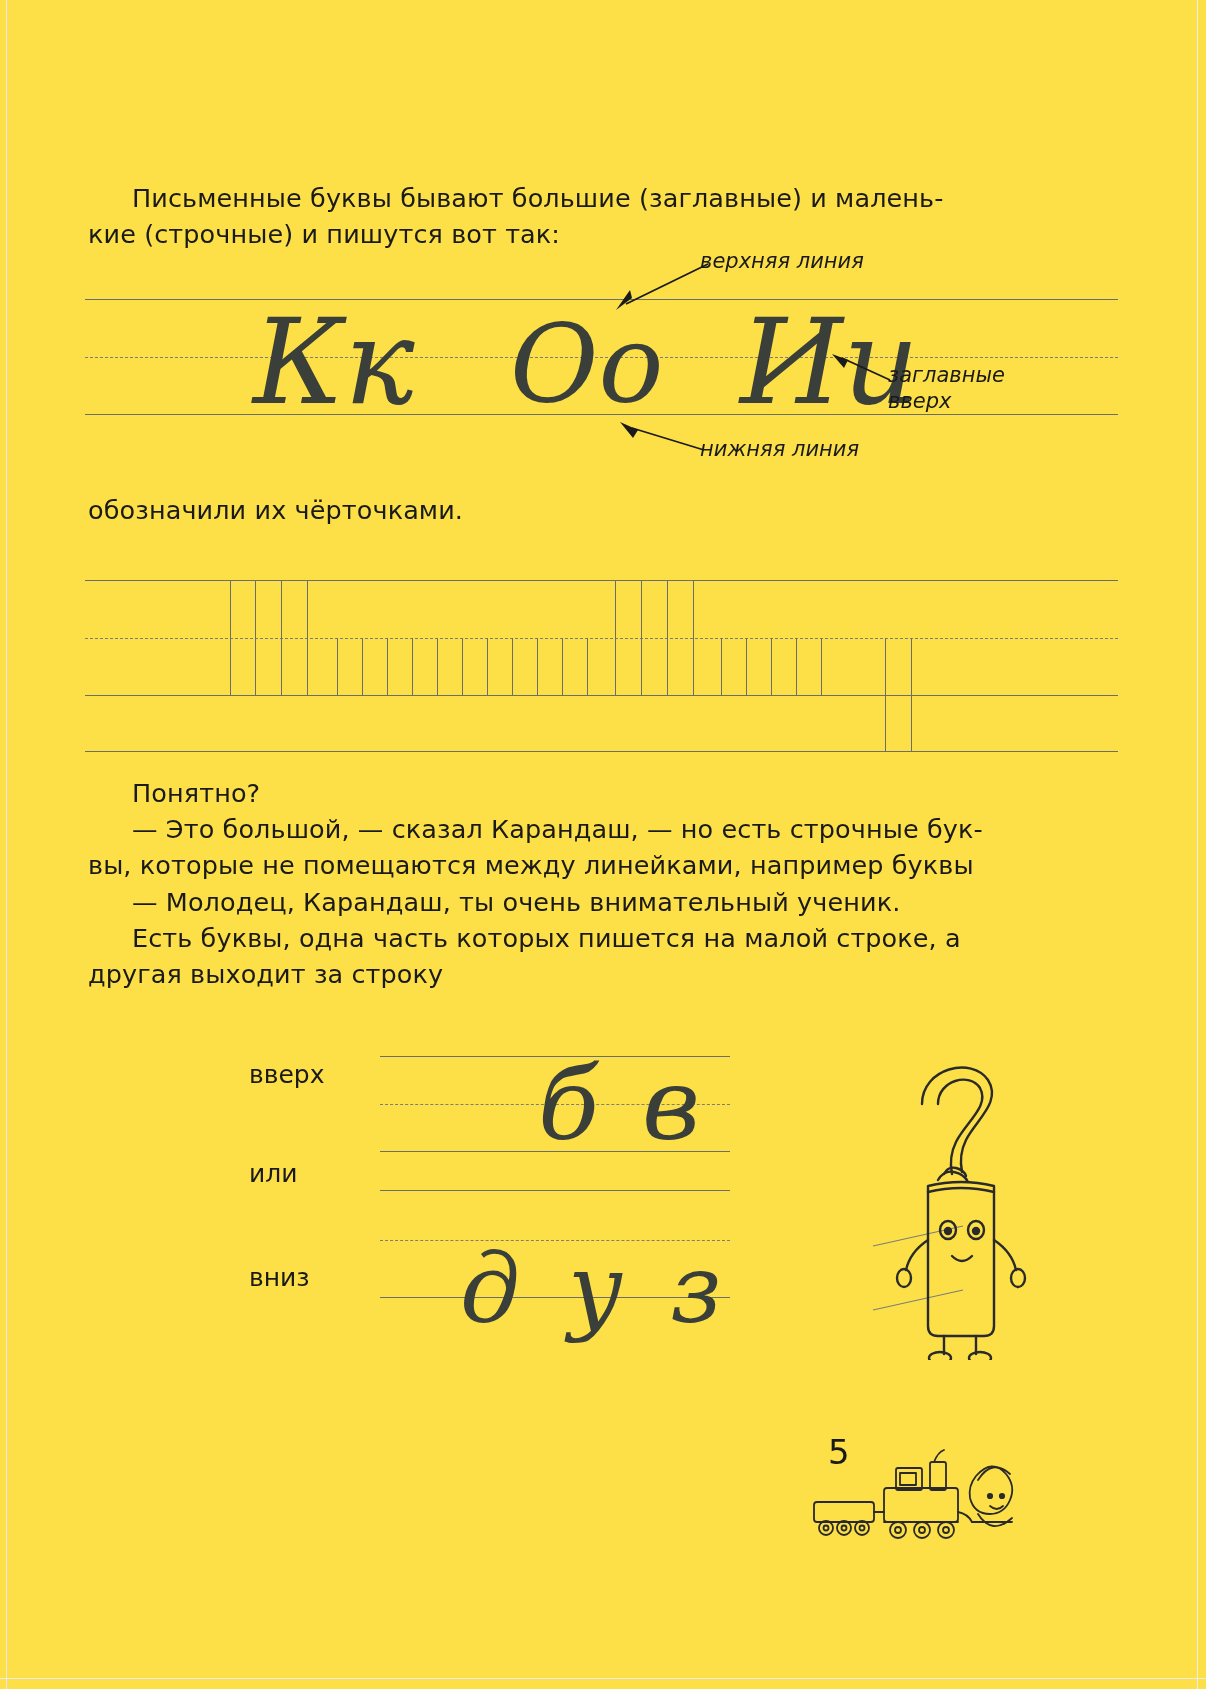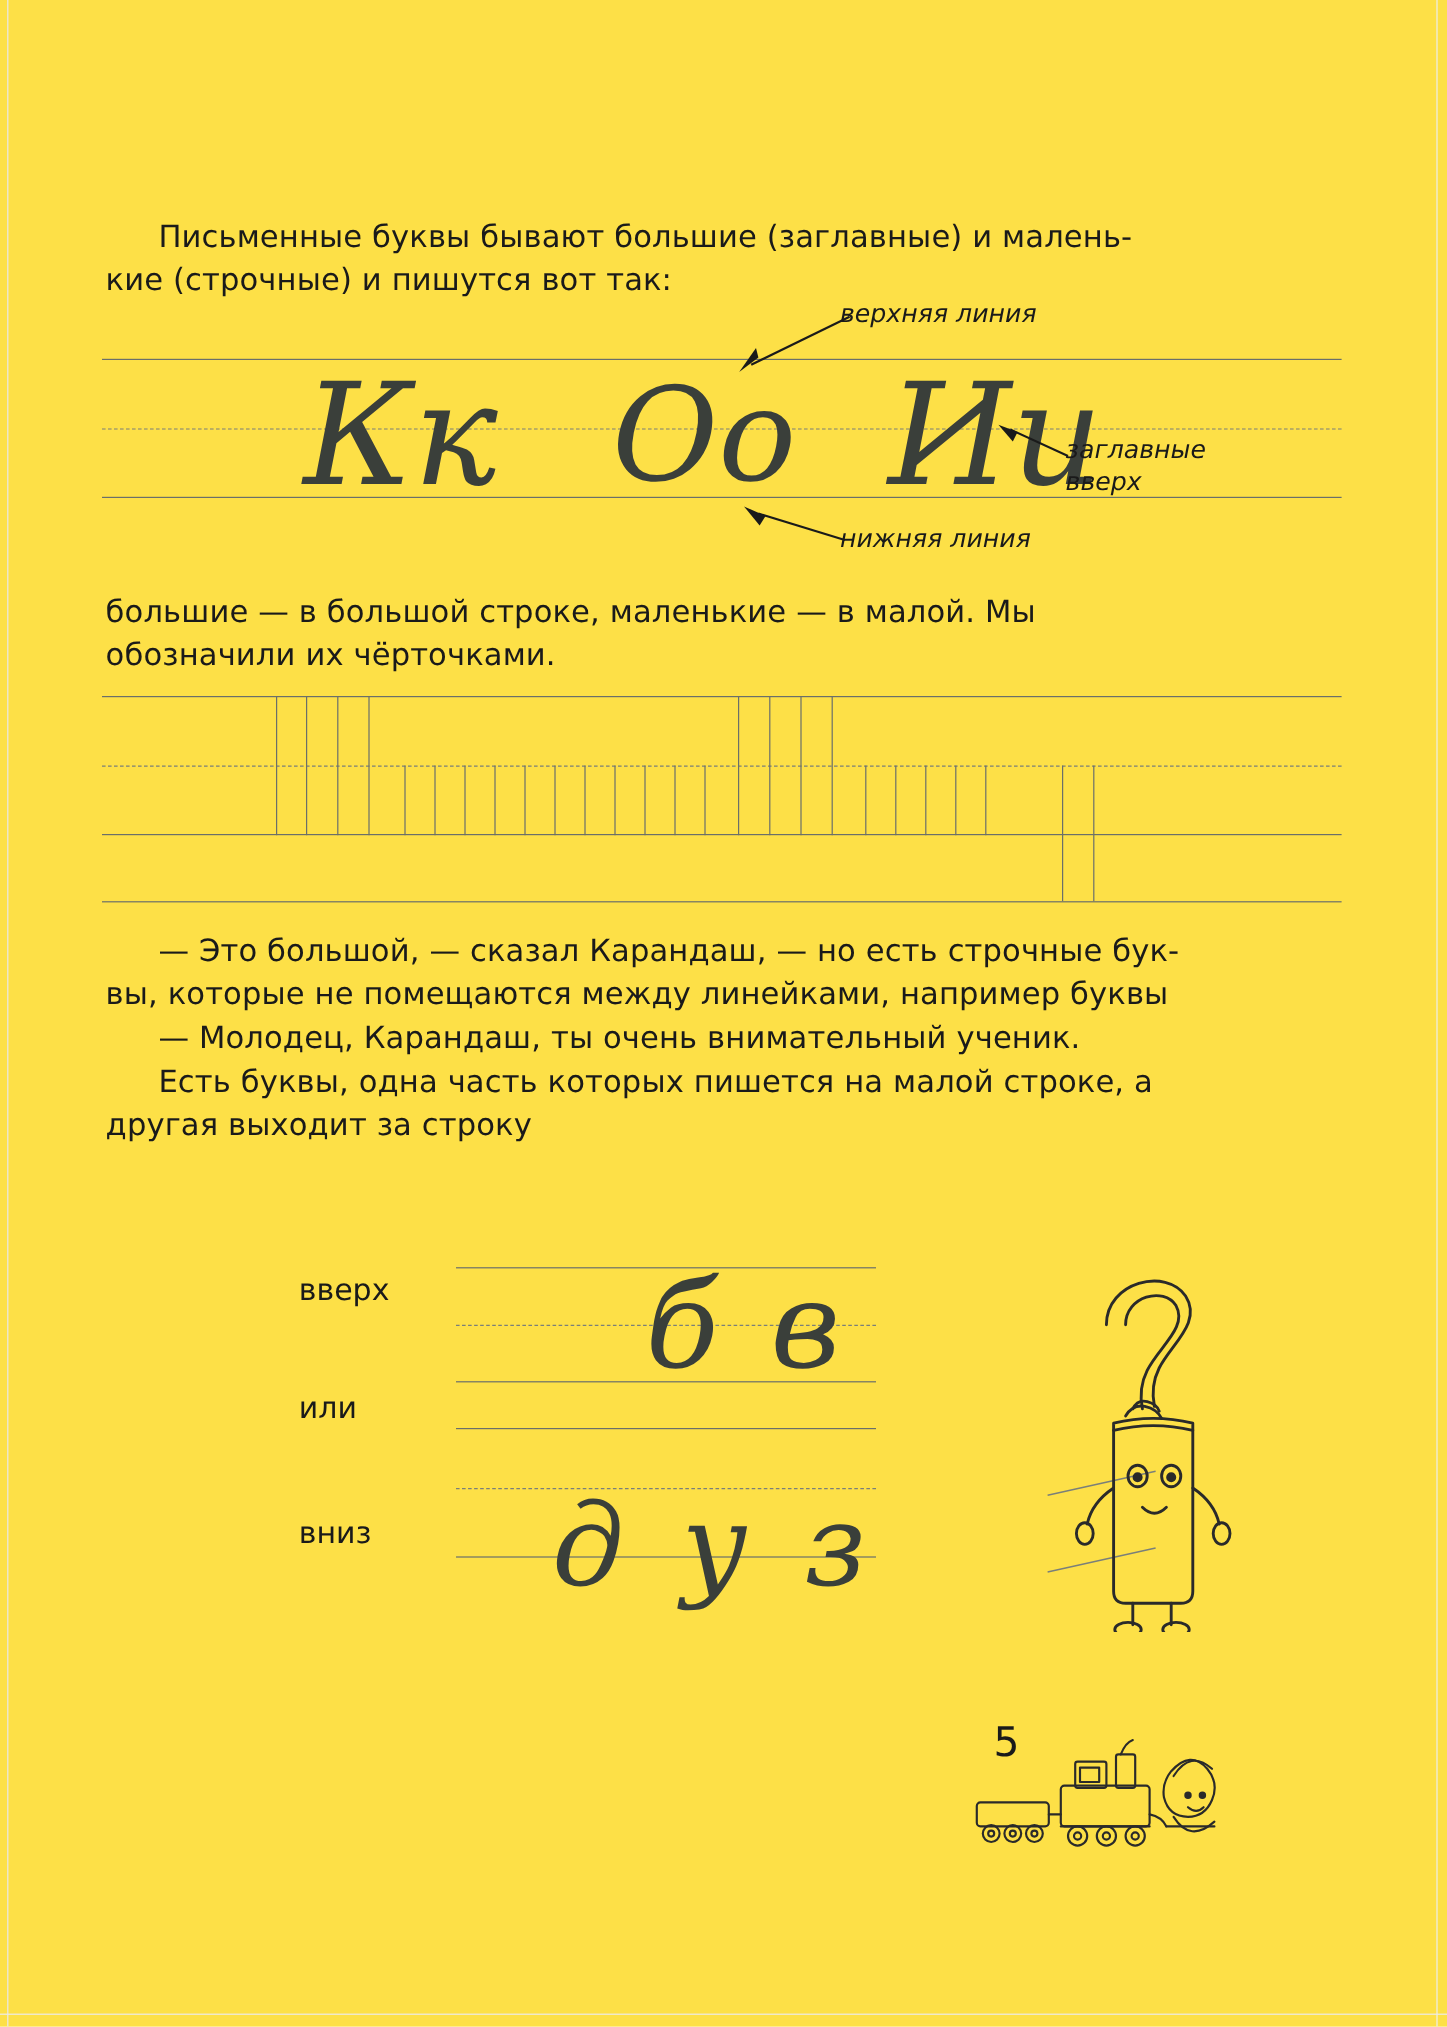--- a/index.html
+++ b/index.html
@@ -227,21 +227,20 @@
     <polygon points="4,6 20,12 16,20" fill="#1a1a1a"></polygon>
   </svg>
 
   <div class="annot annot-bot">нижняя линия</div>
   <svg class="arrow" style="left:616px; top:418px; width:92px; height:38px;" viewBox="0 0 92 38">
     <line x1="88" y1="32" x2="16" y2="10" stroke="#1a1a1a" stroke-width="1.8"></line>
     <polygon points="4,4 22,12 17,20" fill="#1a1a1a"></polygon>
   </svg>
 
   <div class="block-text-2">
-    <p class="para">большие — в большой строке, маленькие — в малой. Мы</p>
     <p class="para">обозначили их чёрточками.</p>
   </div>
 
   <div class="staff2">
     <div class="rule-solid l-top"></div>
     <div class="rule-dashed l-mid"></div>
     <div class="rule-solid l-bot"></div>
     <div class="rule-solid l-bot2"></div>
 
     <div class="hatch" style="left:145px; top:2px; height:116px;"></div>
@@ -275,20 +274,21 @@
     <div class="hatch" style="left:800px; top:60px; height:113px;"></div>
     <div class="hatch" style="left:826px; top:60px; height:113px;"></div>
 
     <svg class="arrow" style="left:780px; top:646px; width:120px; height:90px;" viewBox="0 0 120 90">
       <line x1="8" y1="22" x2="98" y2="2" stroke="#7a7f7a" stroke-width="1.2"></line>
       <line x1="8" y1="86" x2="98" y2="66" stroke="#7a7f7a" stroke-width="1.2"></line>
     </svg>
   </div>
 
   <div class="block-text-3">
+    <p class="para indent">Понятно?</p>
     <p class="para indent">— Это большой, — сказал Карандаш, — но есть строчные бук-</p>
     <p class="para">вы, которые не помещаются между линейками, например буквы</p>
     <p class="para indent">— Молодец, Карандаш, ты очень внимательный ученик.</p>
     <p class="para indent">Есть буквы, одна часть которых пишется на малой строке, а</p>
     <p class="para">другая выходит за строку</p>
   </div>
 
   <div class="side-label lbl-up">вверх</div>
   <div class="side-label lbl-or">или</div>
   <div class="side-label lbl-down">вниз</div>

